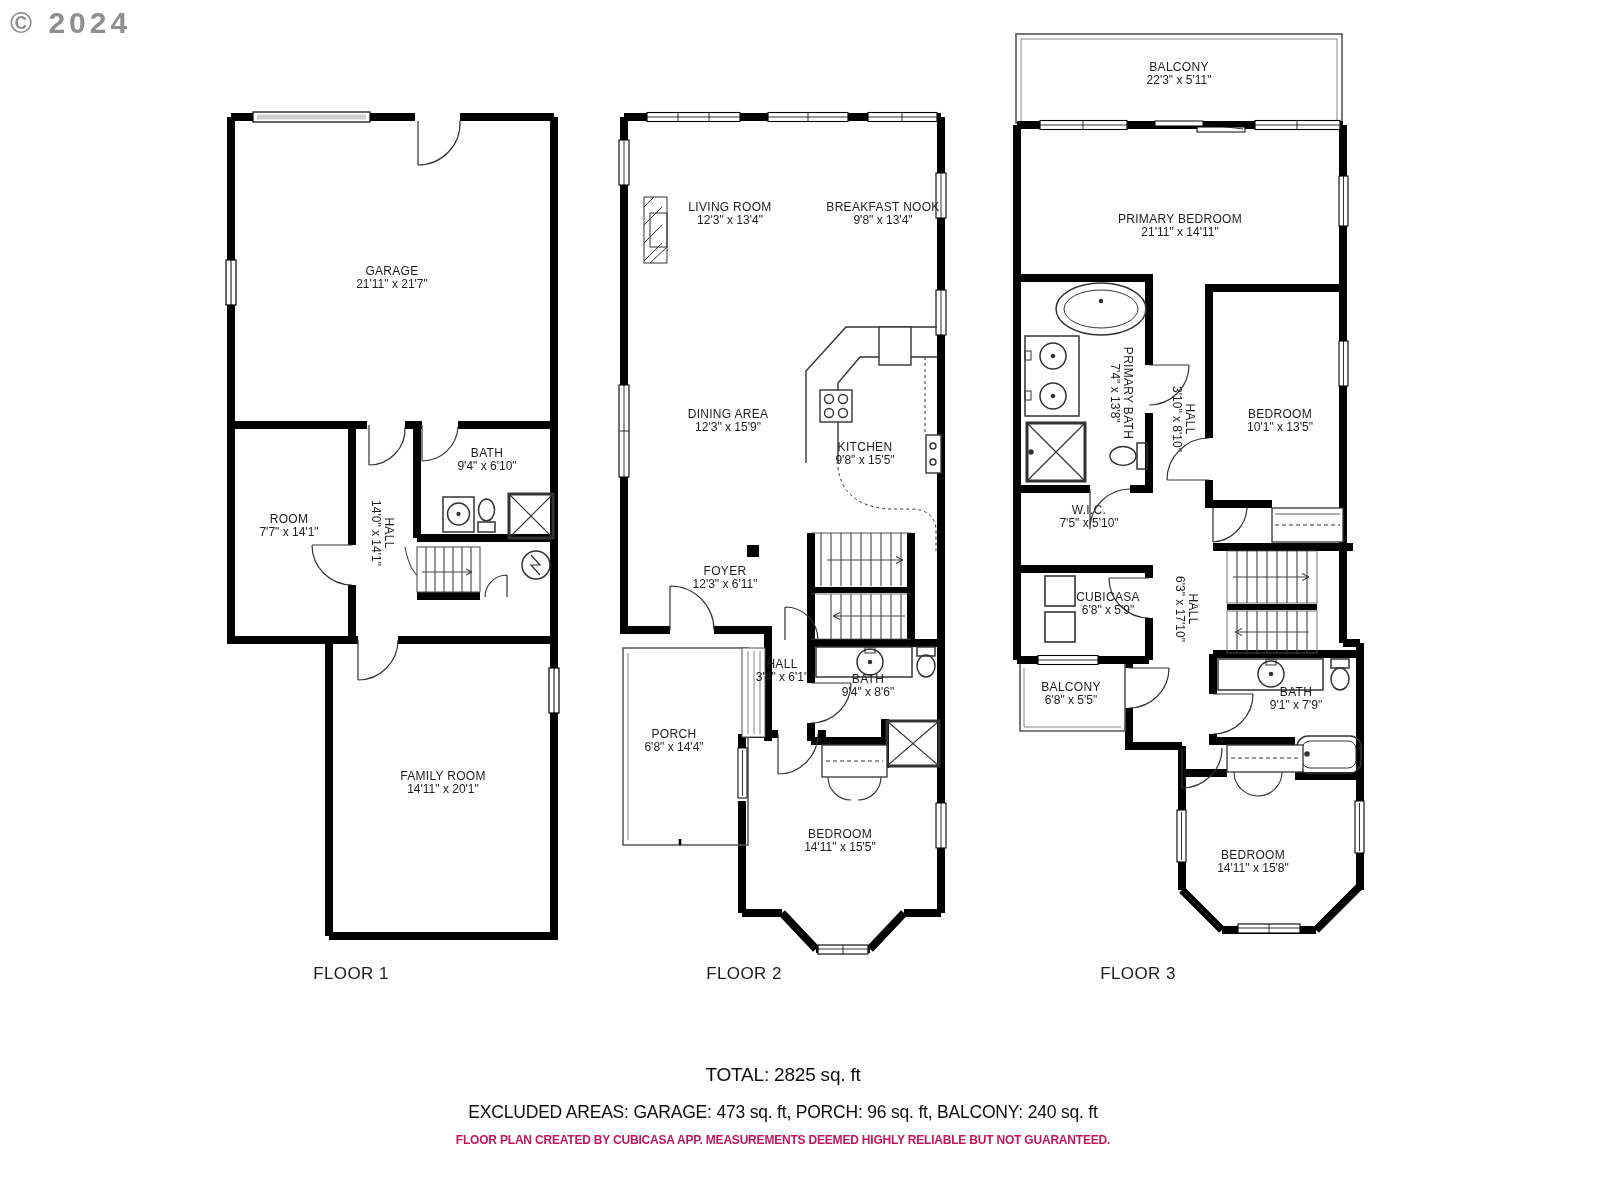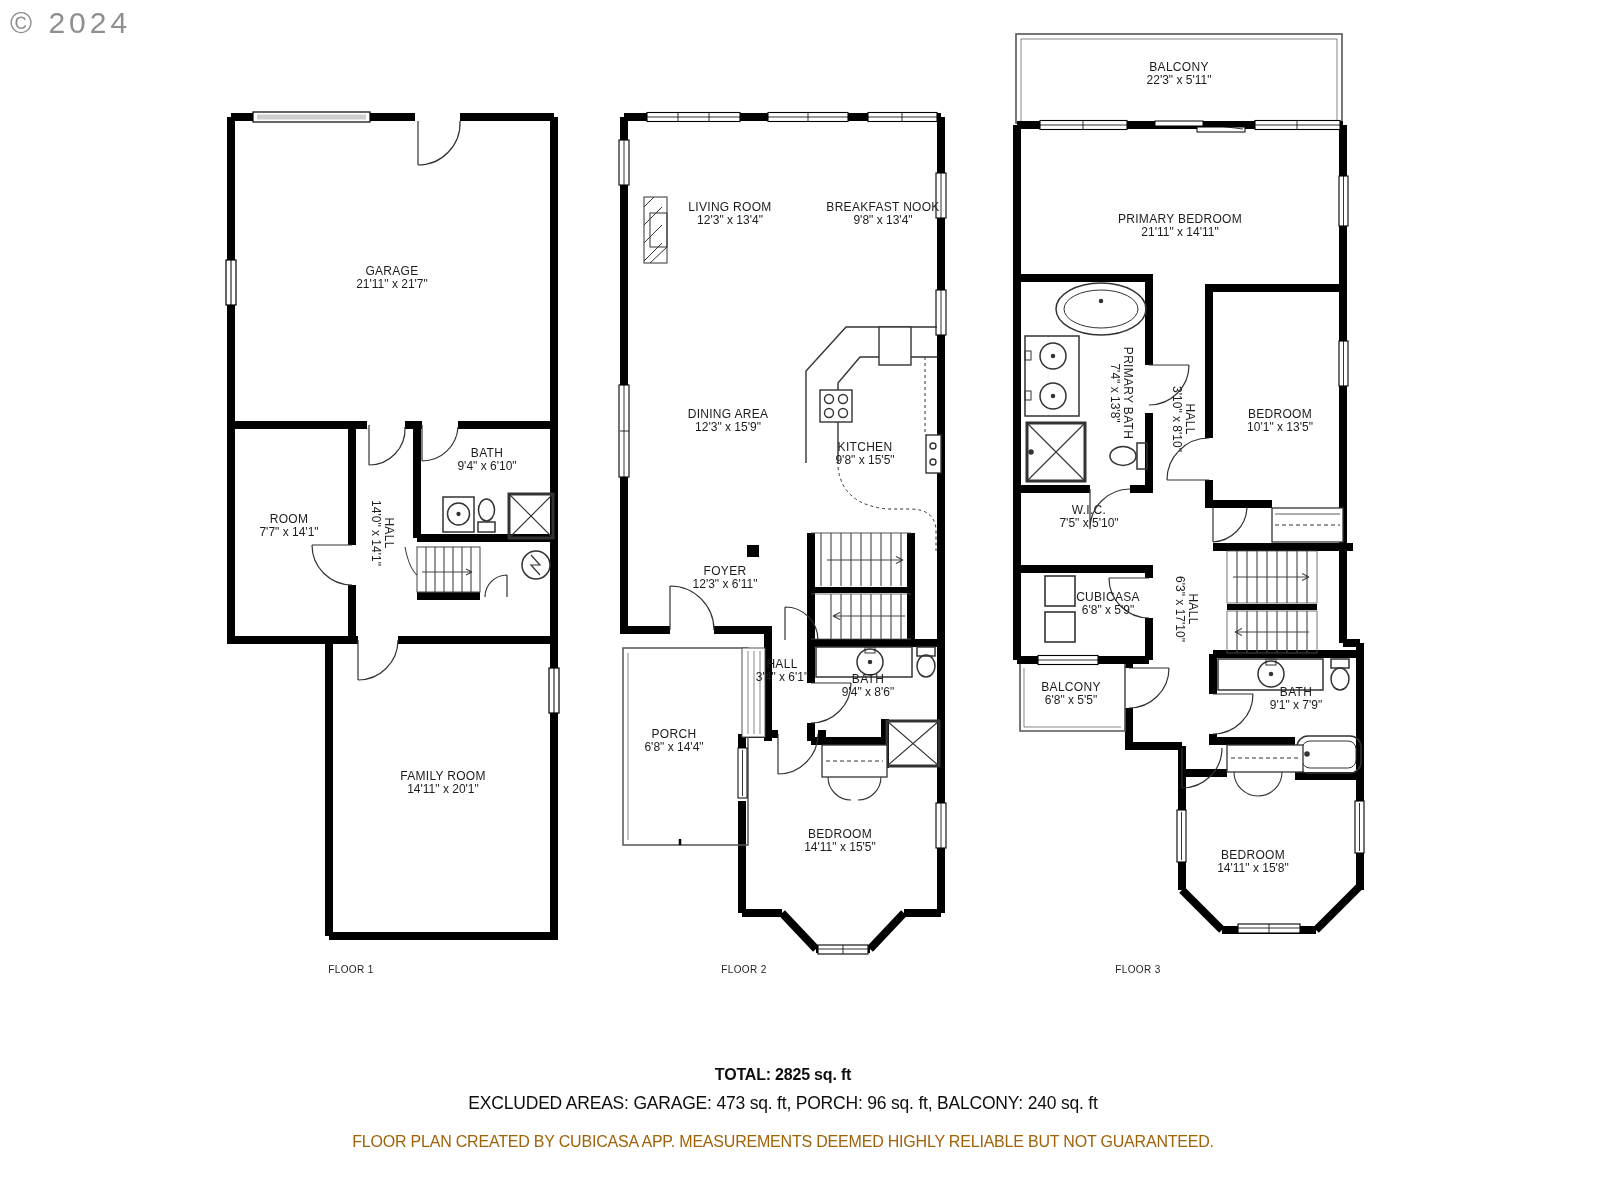--- a/index.html
+++ b/index.html
@@ -1,33 +1,33 @@
 <!DOCTYPE html>
 <html><head>
 <meta charset="utf-8">
 <style>
   html,body{margin:0;padding:0}
   body{width:1600px;height:1200px;background:#ffffff;position:relative;
        font-family:"Liberation Sans",sans-serif;color:#1c1c1c;overflow:hidden}
-  .watermark{position:absolute;left:10px;top:6px;font-size:30px;font-weight:normal;
+  .watermark{position:absolute;left:10px;top:6px;font-size:30px;font-weight:bold;
              color:#8f8f8f;letter-spacing:4px}
   .plan{position:absolute}
   .plan svg{position:absolute;left:0;top:0;overflow:visible}
   .lbl{position:absolute;transform:translate(-50%,-50%);text-align:center;
        color:#1c1c1c;white-space:nowrap;z-index:3}
   .lbl .rn{font-size:12px;line-height:13px;letter-spacing:.3px}
   .lbl .rd{font-size:12px;line-height:13px}
   .lbl.v{transform:translate(-50%,-50%) rotate(90deg)}
-  .floor-tag{position:absolute;transform:translate(-50%,0);font-size:10px;
+  .floor-tag{position:absolute;transform:translate(-50%,0);font-size:17px;
              letter-spacing:.4px;color:#1c1c1c}
   .summary{position:absolute;left:0;top:1064px;width:1566px;text-align:center;color:#0d0d0d}
-  .summary .total{font-size:16px;font-weight:bold;line-height:21px;margin-bottom:8px;letter-spacing:-.2px}
+  .summary .total{font-size:19px;font-weight:normal;line-height:21px;margin-bottom:17px;letter-spacing:-.2px}
   .summary .line{font-size:17.5px;line-height:21px;letter-spacing:-.2px}
   .disclaimer{position:absolute;left:0;top:1133px;width:1566px;text-align:center;
-              font-size:16px;font-weight:normal;letter-spacing:-.2px;color:#a16207}
+              font-size:12px;font-weight:bold;letter-spacing:-.2px;color:#be185d}
 </style>
 </head>
 <body>
 
 <div class="watermark">© 2024</div>
 
 <div class="plan" style="left:227px;top:113px;width:331px;height:827px">
   <svg width="331" height="827" viewBox="0 0 331 827">
 
     <g stroke="#000" stroke-width="8" fill="none">

